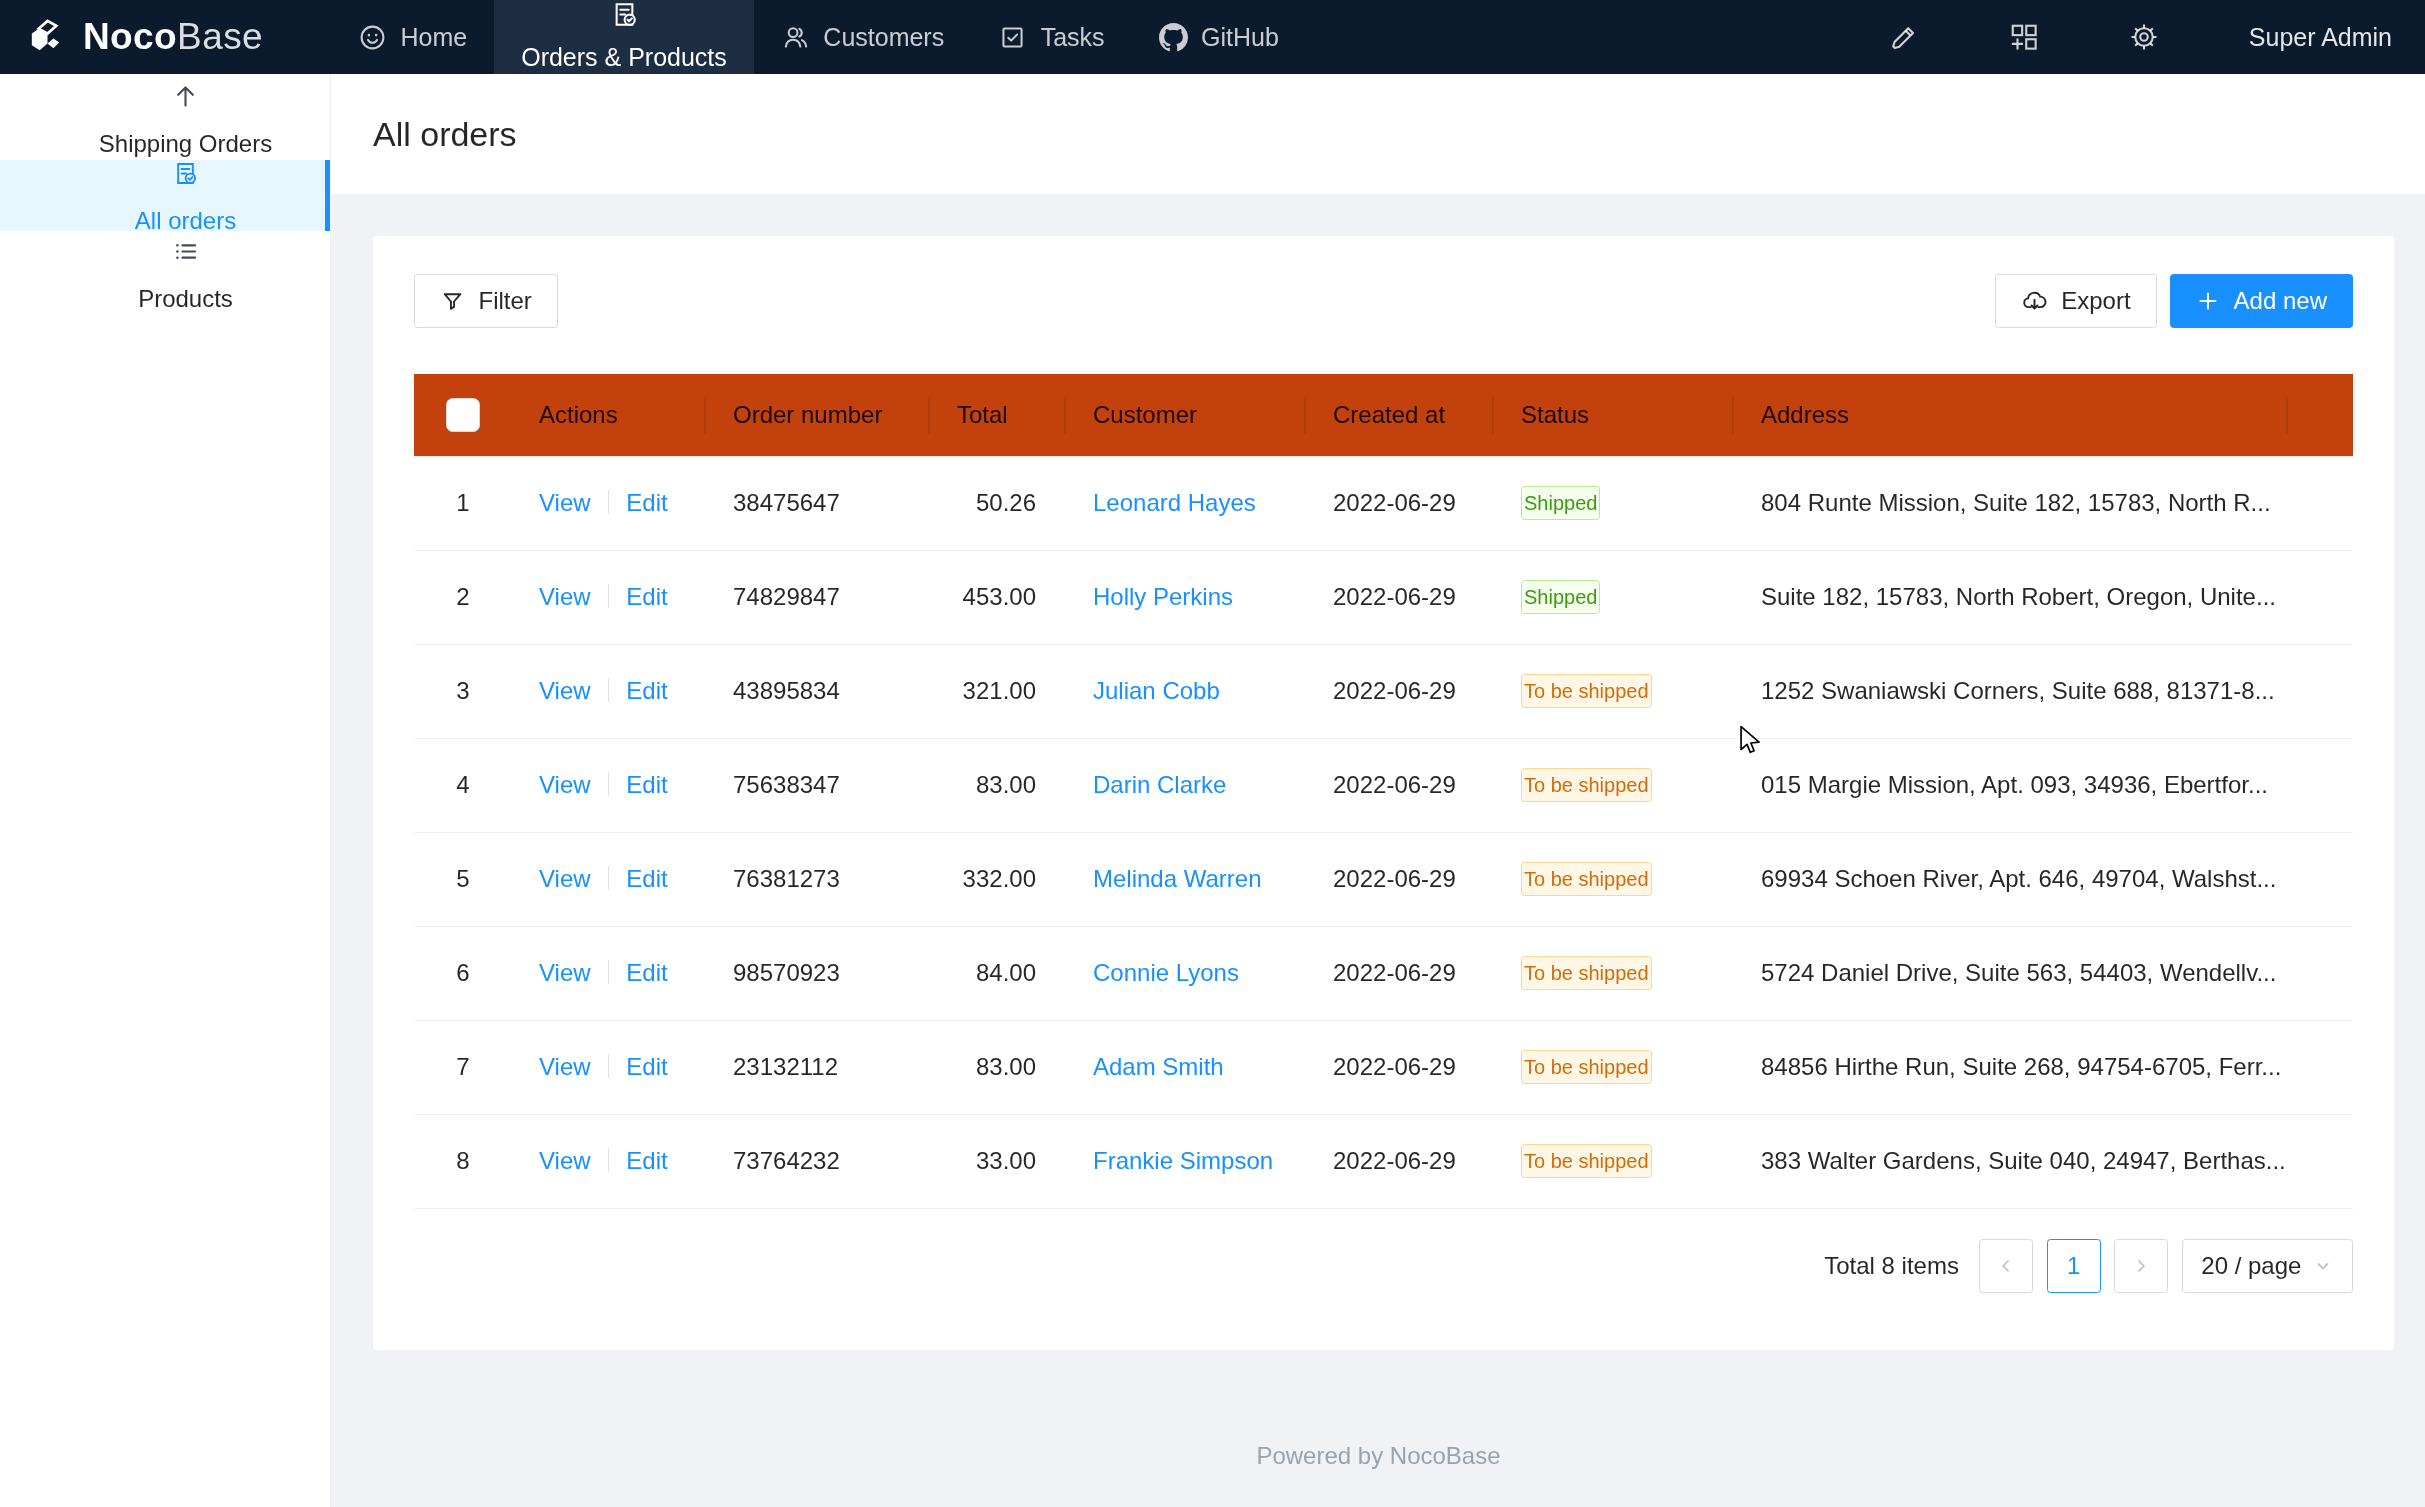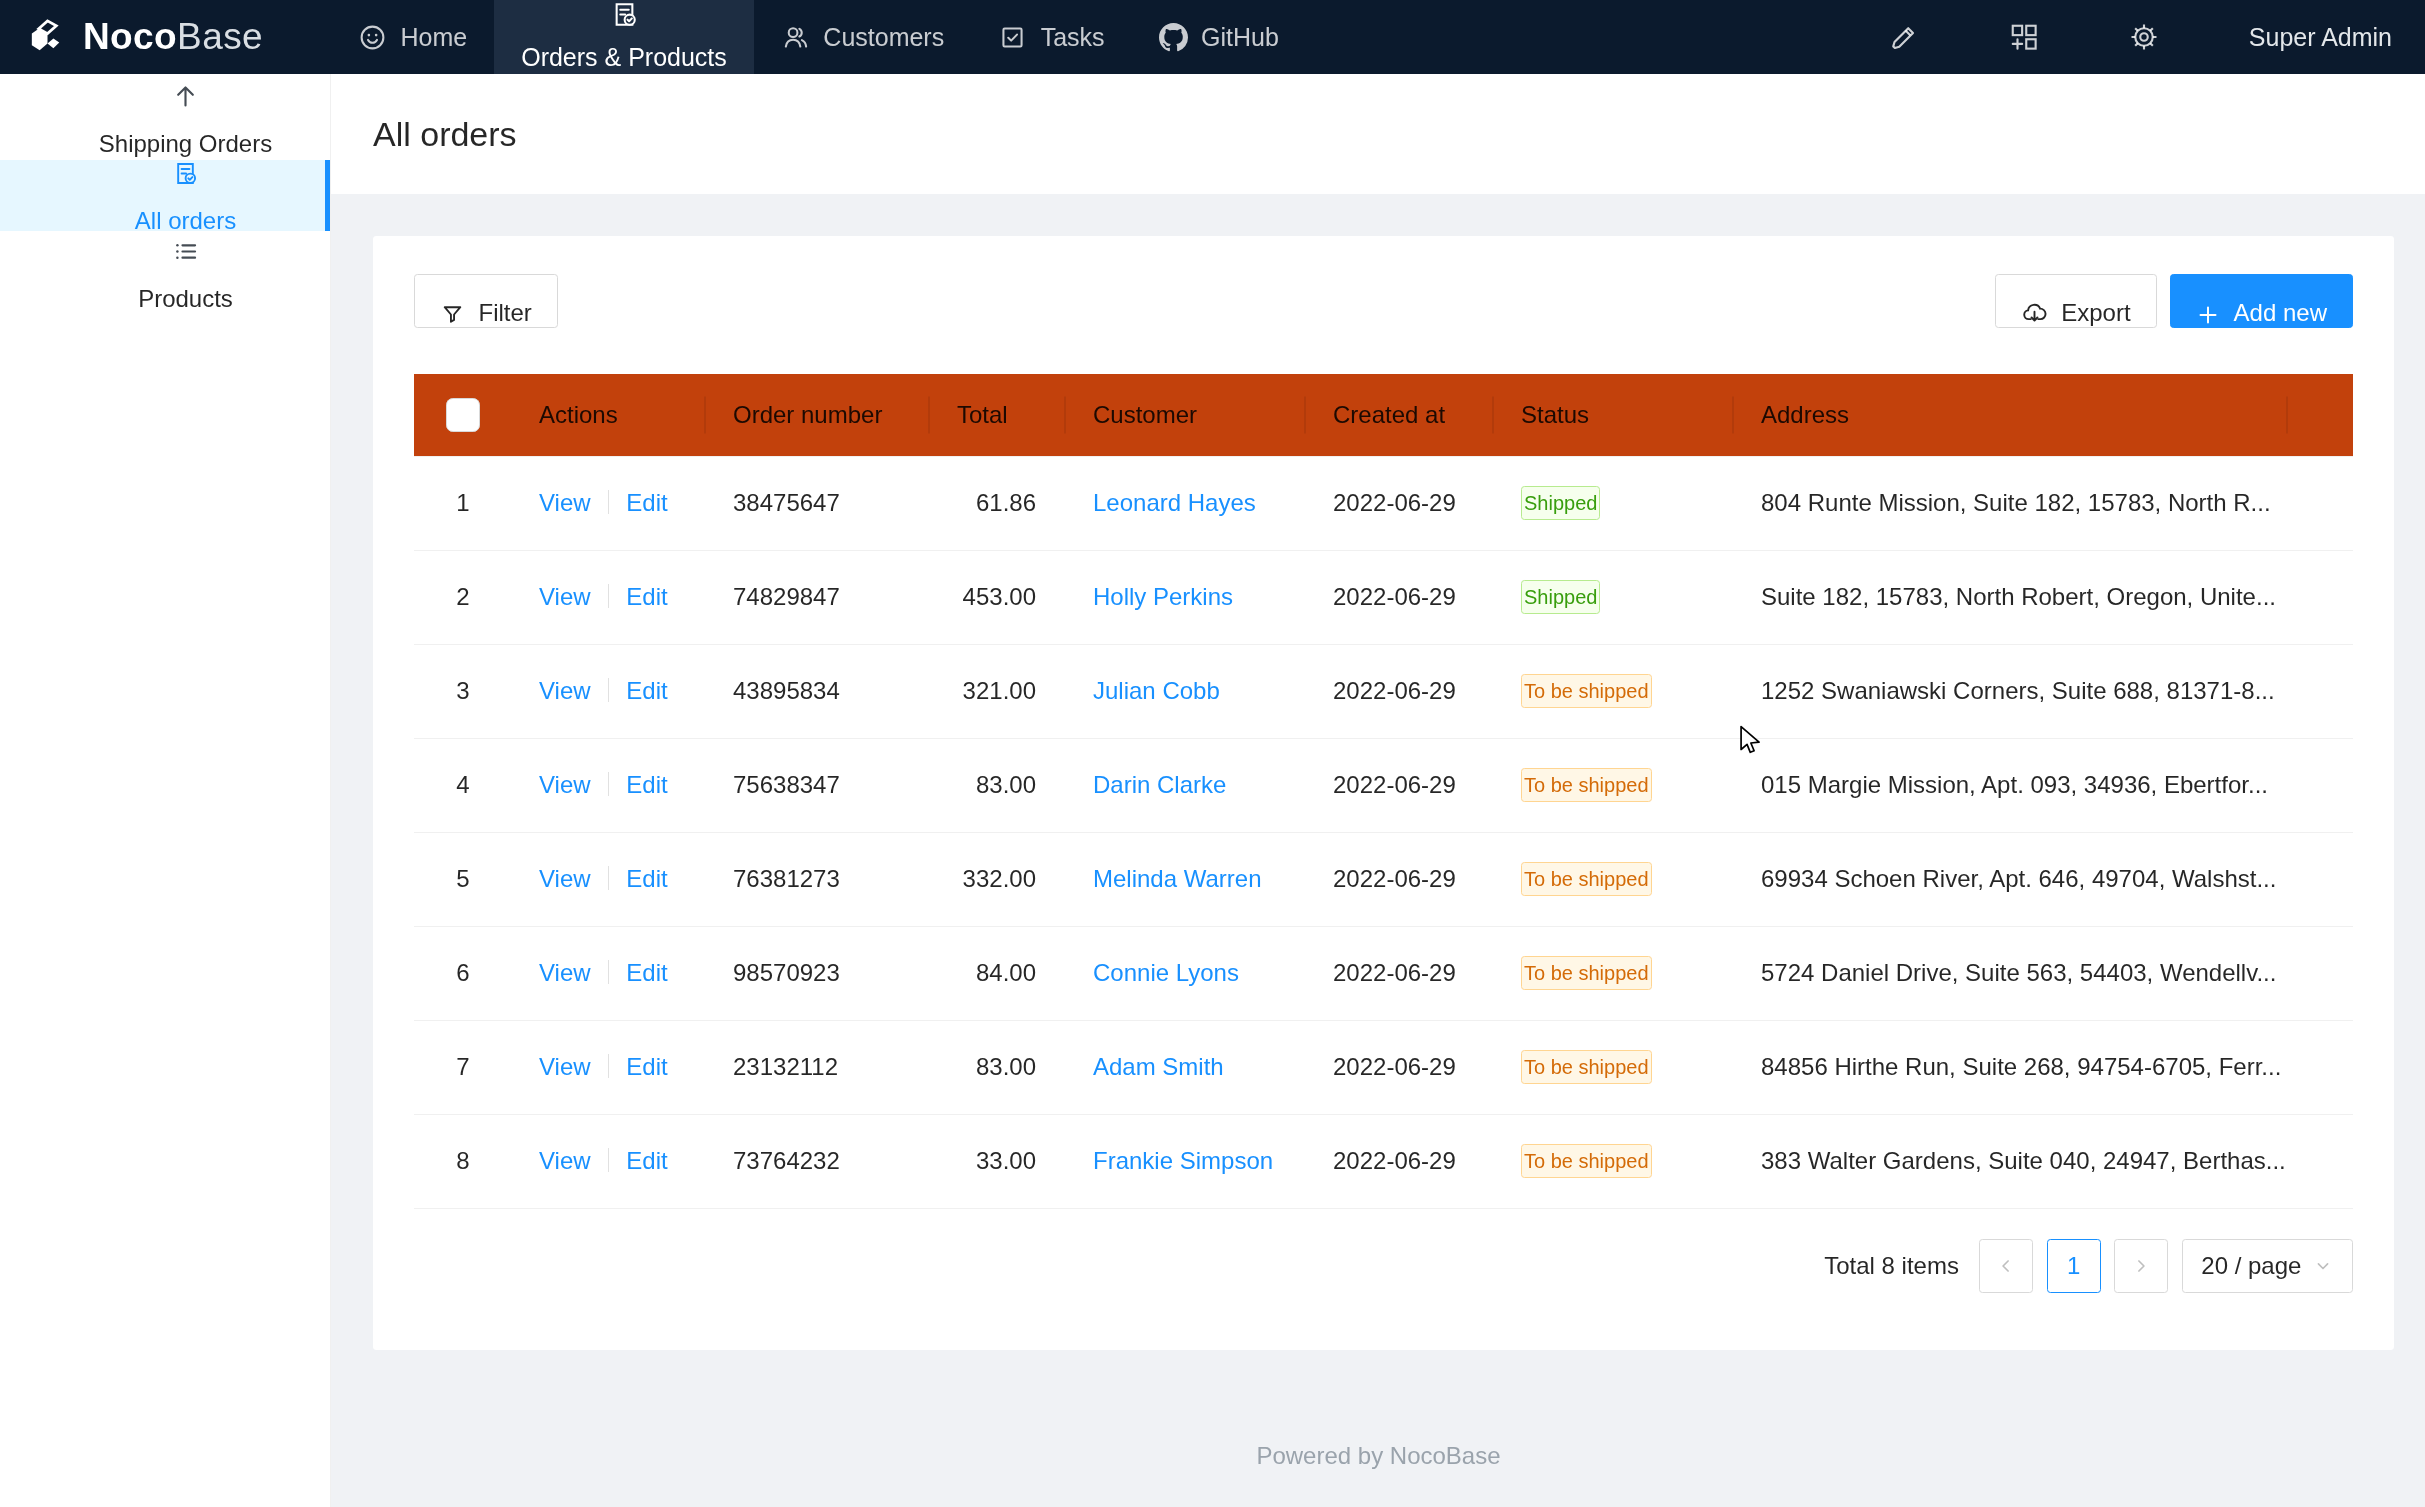--- a/index.html
+++ b/index.html
@@ -46,21 +46,21 @@
   .main { flex: 1; display: flex; flex-direction: column; background: #f0f2f5; min-width: 0; }
   .page-header { height: 120px; background: #fff; display: flex; align-items: center; padding-left: 42px; flex: none; }
   .page-title { font-size: 34px; font-weight: 500; color: rgba(0,0,0,.85); }
 
   .content { flex: 1; padding: 42px 32px 0 42px; min-height: 0; }
   .card { background: #fff; border-radius: 3.4px; padding: 38px 41px 55px 41px; height: 1114px; }
 
   
   .toolbar { display: flex; align-items: center; margin-bottom: 46px; }
   .btn {
-    height: 54px; display: inline-flex; align-items: flex-end; gap: 13.5px; padding: 0 25px;
+    height: 54px; display: inline-flex; align-items: center; gap: 13.5px; padding: 0 25px;
     background: #fff; border: 1.7px solid #d9d9d9; border-radius: 3.4px;
     font-size: 24px; color: rgba(0,0,0,.85); cursor: pointer; font-family: inherit;
   }
   .btn-primary { background: #1890ff; border-color: #1890ff; color: #fff; }
   .toolbar-spacer { flex: 1; }
   .btn + .btn { margin-left: 13.5px; }
 
   
   table { width: 100%; border-collapse: collapse; table-layout: fixed; }
   th {
@@ -277,21 +277,21 @@
                 <th></th>
               </tr>
             </thead>
             <tbody>
                 <tr>
     <td class="c-index">1</td>
     <td class="c-actions">
       <a class="lnk">View</a><span class="vdiv"></span><a class="lnk">Edit</a>
     </td>
     <td>38475647</td>
-    <td class="c-total">61.86</td>
+    <td class="c-total">50.26</td>
     <td><a class="lnk">Leonard Hayes</a></td>
     <td>2022-06-29</td>
     <td><span class="tag tag-green">Shipped</span></td>
     <td>804 Runte Mission, Suite 182, 15783, North R...</td>
     <td></td>
   </tr>
                 <tr>
     <td class="c-index">2</td>
     <td class="c-actions">
       <a class="lnk">View</a><span class="vdiv"></span><a class="lnk">Edit</a>

